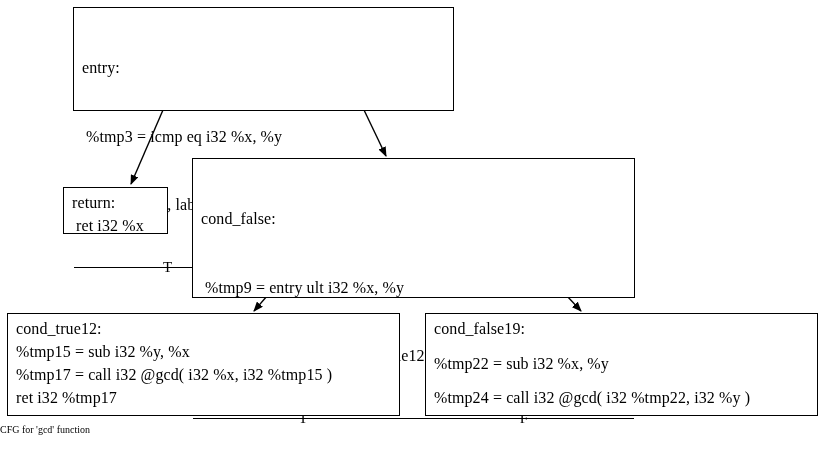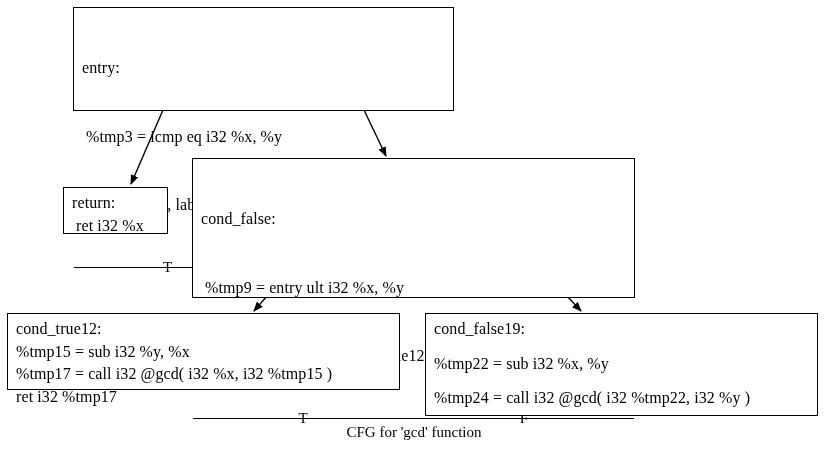--- a/index.html
+++ b/index.html
@@ -66,22 +66,21 @@
     width: 828px;
     height: 452px;
     pointer-events: none;
   }
 
   
   .caption {
     position: absolute;
     left: 0;
     width: 828px;
-    text-align: center;
-    font-size: 15px;
+    font-size: 10px;
   }
 </style>
 </head>
 <body>
 
 <div id="canvas">
 
   <svg class="edges" viewBox="0 0 828 452" width="828" height="452">
     <defs>
       <marker id="arrowhead" markerWidth="10" markerHeight="8" refX="9" refY="4" orient="auto" markerUnits="userSpaceOnUse">
@@ -122,21 +121,21 @@
       <span class="code-line">cond_false:</span>
       <span class="code-line"> %tmp9 = entry ult i32 %x, %y</span>
       <span class="code-line"> br i1 %tmp9, label %cond_true12, label %cond_false19</span>
     </div>
     <div class="node-ports">
       <div class="port left" style="flex:0 0 220px;">T</div>
       <div class="port">F</div>
     </div>
   </div>
 
-  <div class="node" style="left:7px; top:313px; width:393px; height:77px;">
+  <div class="node" style="left:7px; top:313px; width:393px; height:103px;">
     <div class="node-body plain">
       <span class="code-line">cond_true12:</span>
       <span class="code-line">%tmp15 = sub i32 %y, %x</span>
       <span class="code-line">%tmp17 = call i32 @gcd( i32 %x, i32 %tmp15 )</span>
       <span class="code-line">ret i32 %tmp17</span>
     </div>
   </div>
 
   <div class="node" style="left:425px; top:313px; width:393px; height:103px;">
     <div class="node-body plain">

